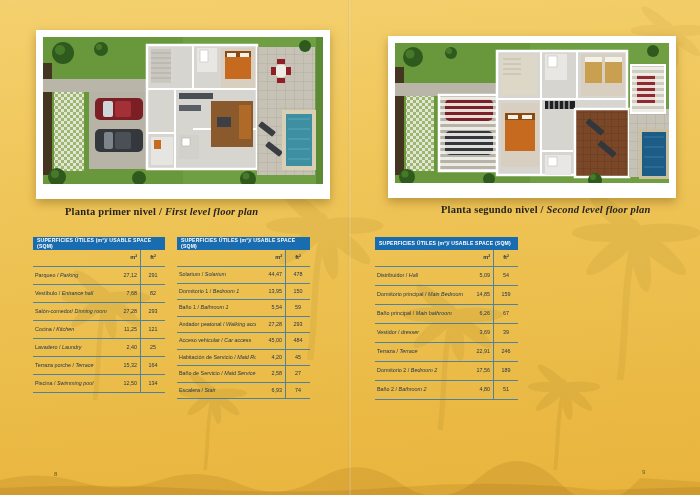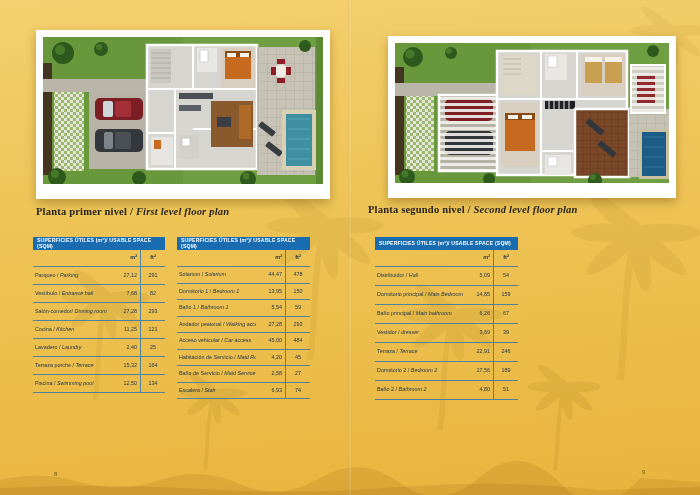--- a/index.html
+++ b/index.html
@@ -10,23 +10,23 @@
   }
   .bg-art{position:absolute;inset:0;pointer-events:none;}
   .fold{position:absolute;left:348px;top:0;width:4px;height:495px;
     background:linear-gradient(90deg,rgba(120,80,10,0.10),rgba(255,255,255,0.18),rgba(120,80,10,0.06));}
   .plan-card{position:absolute;background:#ffffff;padding:7px 7px 15px 7px;
     box-shadow:0 4px 9px rgba(90,60,5,0.35);}
   .card-left{left:36px;top:30px;}
   .card-right{left:388px;top:36px;}
   .plan-card svg{display:block;}
   .page-title{position:absolute;font-family:"Liberation Serif", serif;font-weight:bold;
-    font-size:10.5px;color:#262420;letter-spacing:0.2px;white-space:nowrap;}
+    font-size:10.5px;color:#262420;letter-spacing:0.2px;white-space:nowrap;margin-left:29px;}
   .title-left{left:36px;top:206px;}
-  .title-right{left:368px;top:204px;}
+  .title-right{left:412px;top:204px;}
   .page-title .en{font-style:italic;}
   .area-table{position:absolute;color:#1c3350;font-size:5.4px;line-height:1;}
   .tbl-left{left:33px;top:237px;width:132px;}
   .tbl-mid{left:177px;top:237px;width:133px;}
   .tbl-right{left:375px;top:237px;width:143px;}
   .t-header{background:#1a6cb0;color:#ffffff;font-size:5.1px;font-weight:bold;
     height:13px;display:flex;align-items:center;padding:0 4px;letter-spacing:0.2px;}
   .t-sub{display:flex;align-items:center;height:16px;font-weight:bold;font-size:5.6px;
     border-bottom:1px solid rgba(40,115,180,0.8);}
   .t-row{display:flex;align-items:center;border-bottom:1px solid rgba(40,115,180,0.8);}

